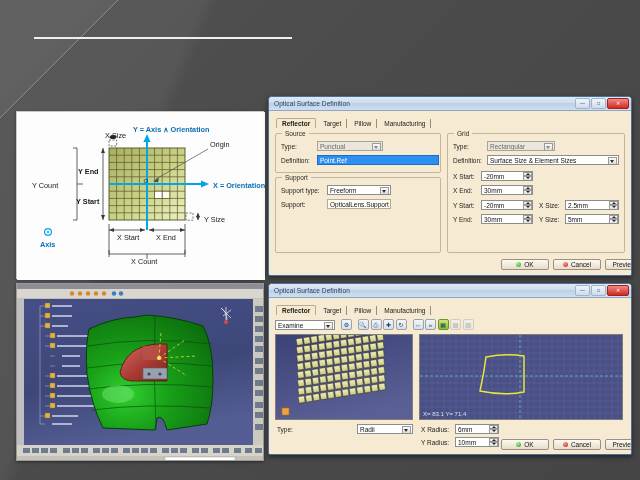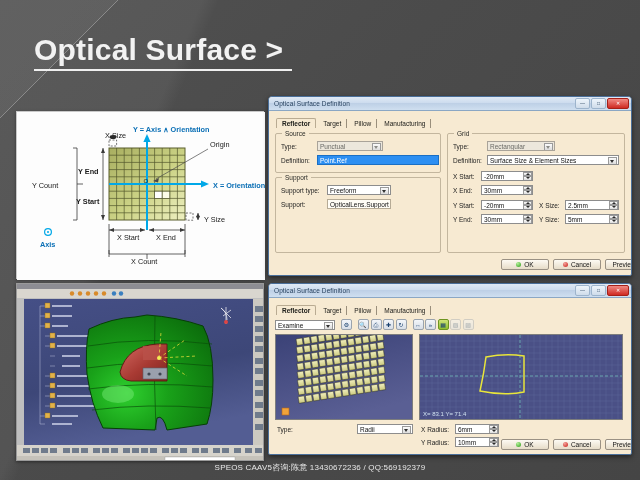--- a/index.html
+++ b/index.html
@@ -200,21 +200,20 @@
   }
 </style>
 </head>
 <body>
 
 <div id="slide">
   <div class="corner-diag"></div>
   <div class="sheen"></div>
 
   <div id="title-block">
-    <div id="page-title">Optical Surface &gt;</div>
     <div id="title-rule"></div>
   </div>
 
   <div id="diagram-panel" class="panel">
     <svg id="diagram-svg" viewBox="0 0 248 168">
       <rect x="0" y="0" width="248" height="168" fill="#fdfdfd"></rect>
 
       <defs>
         <linearGradient id="gq" x1="0" y1="0" x2="1" y2="1">
           <stop offset="0%" stop-color="#a8ae60"></stop>
@@ -834,14 +833,13 @@
       <div class="dlg-btn" style="left:284px;top:141px;width:48px;">
         <span class="dot cancel"></span>
         <span>Cancel</span>
       </div>
       <div class="dlg-btn" style="left:336px;top:141px;width:38px;">
         <span>Preview</span>
       </div>
     </div>
   </div>
 
-  <div id="footer">SPEOS  CAAV5咨询:陈意 13430672236 / QQ:569192379</div>
 </div>
 
 </body></html>

